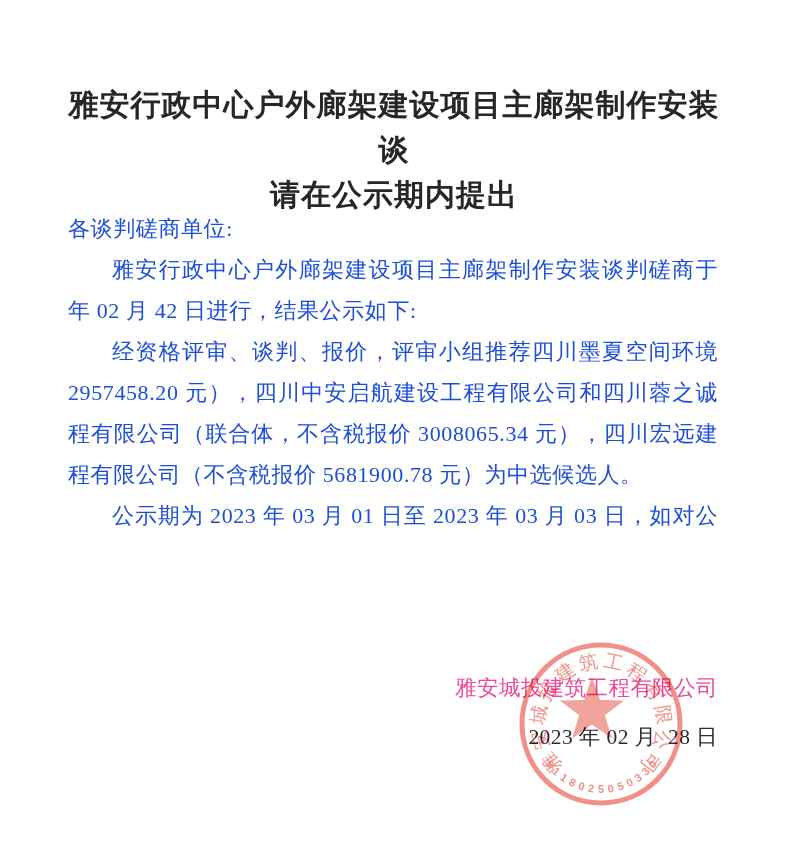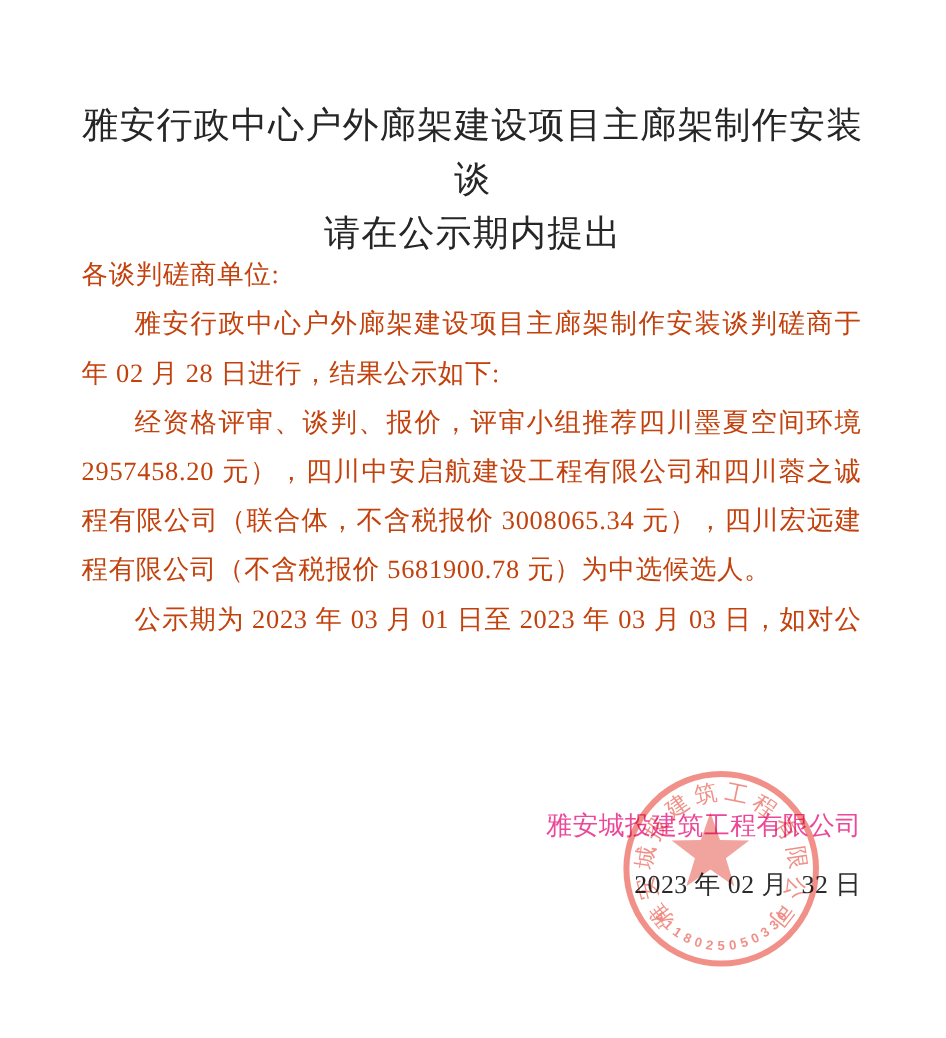--- a/index.html
+++ b/index.html
@@ -12,35 +12,35 @@
     overflow: hidden;
   }
   .page { position: absolute; inset: 0; background: #ffffff; }
 
   .title {
     position: absolute;
     top: 82px; left: 58px; right: 58px;
     margin: 0;
     text-align: center;
     font-family: "Liberation Sans", "DejaVu Sans", sans-serif;
-    font-weight: 400;
+    font-weight: 700;
     font-size: 30px;
     line-height: 45px;
     color: #262626;
     letter-spacing: 1px;
   }
   .title .tline { display: block; }
 
   .doc-body {
     position: absolute;
     top: 208px; left: 68px; width: 650px;
     font-size: 22px;
     line-height: 41px;
     letter-spacing: 0.6px;
-    color: #c2410c;
+    color: #1d4ed8;
   }
   .line { height: 41px; white-space: nowrap; }
   .line.justify {
     white-space: normal;
     text-align: justify;
     text-align-last: justify;
     overflow: hidden;
   }
   .line.indent { text-indent: 2em; }
 
@@ -78,30 +78,30 @@
 <div class="page">
 
   <h1 class="title">
     <span class="tline">雅安行政中心户外廊架建设项目主廊架制作安装谈</span>
     <span class="tline">请在公示期内提出</span>
   </h1>
 
   <div class="doc-body">
     <div class="line">各谈判磋商单位:</div>
     <div class="line indent justify">雅安行政中心户外廊架建设项目主廊架制作安装谈判磋商于 2023</div>
-    <div class="line">年 02 月 28 日进行，结果公示如下:</div>
+    <div class="line">年 02 月 42 日进行，结果公示如下:</div>
     <div class="line indent justify">经资格评审、谈判、报价，评审小组推荐四川墨夏空间环境艺术</div>
     <div class="line justify">2957458.20 元），四川中安启航建设工程有限公司和四川蓉之诚建筑工</div>
     <div class="line justify">程有限公司（联合体，不含税报价 3008065.34 元），四川宏远建筑工</div>
     <div class="line">程有限公司（不含税报价 5681900.78 元）为中选候选人。</div>
     <div class="line indent justify">公示期为 2023 年 03 月 01 日至 2023 年 03 月 03 日，如对公示内</div>
   </div>
 
   <div class="sig-company">雅安城投建筑工程有限公司</div>
-  <div class="sig-date">2023 年 02 月  32 日</div>
+  <div class="sig-date">2023 年 02 月  28 日</div>
 
   <svg class="seal" viewBox="0 0 195 195" xmlns="http://www.w3.org/2000/svg" aria-hidden="true">
     <defs>
       <filter id="sealblur" x="-10%" y="-10%" width="120%" height="120%">
         <feGaussianBlur stdDeviation="0.45"></feGaussianBlur>
       </filter>
     </defs>
     <g filter="url(#sealblur)">
       <circle id="seal-ring" cx="96" cy="96" r="79" fill="none" stroke-width="5" opacity="0.9" stroke="#ed7a70"></circle>
       <polygon id="seal-star" points="87,49 79,72 54.7,72.5 74.1,87.2 67,110.5 87,96.6 107,110.5 99.9,87.2 119.3,72.5 95,72" opacity="0.8" fill="#ec837a"></polygon>

